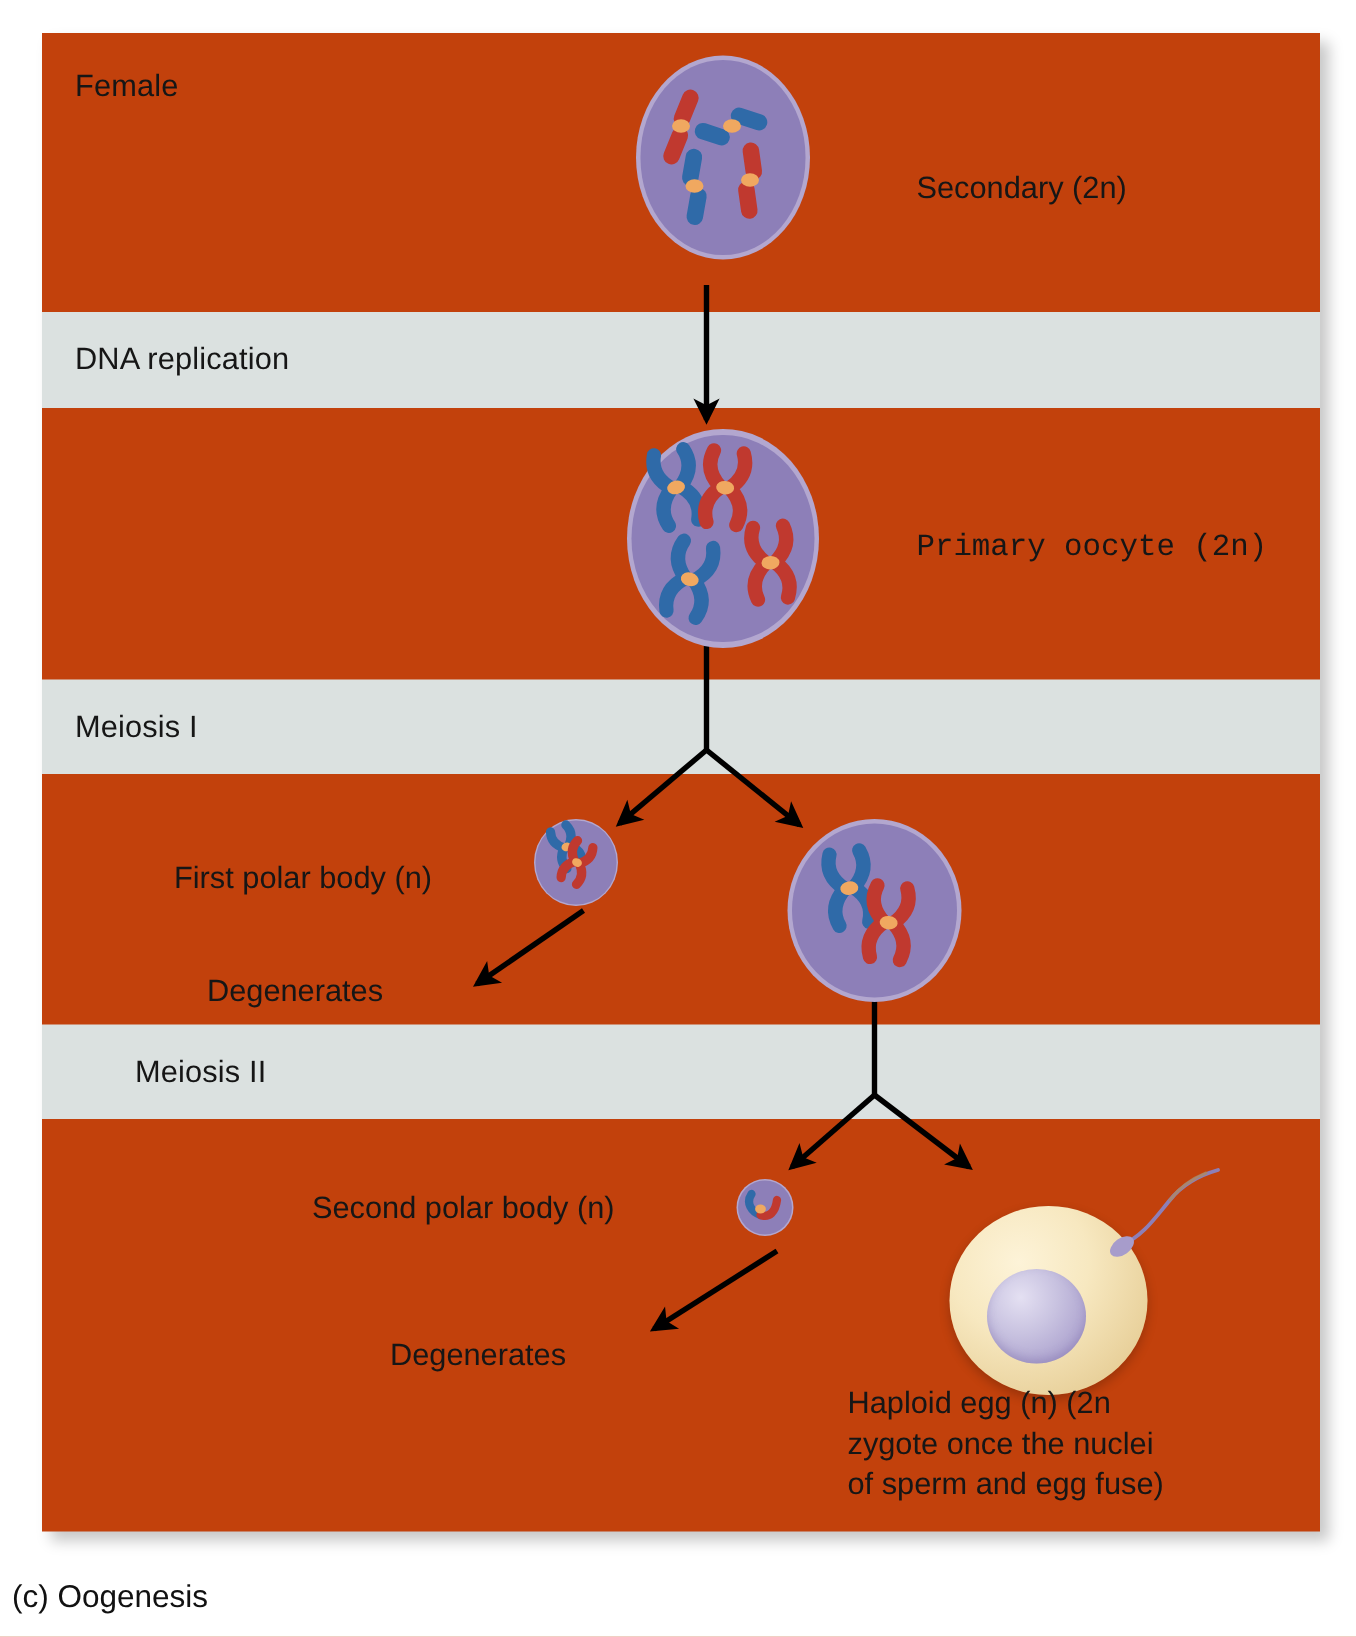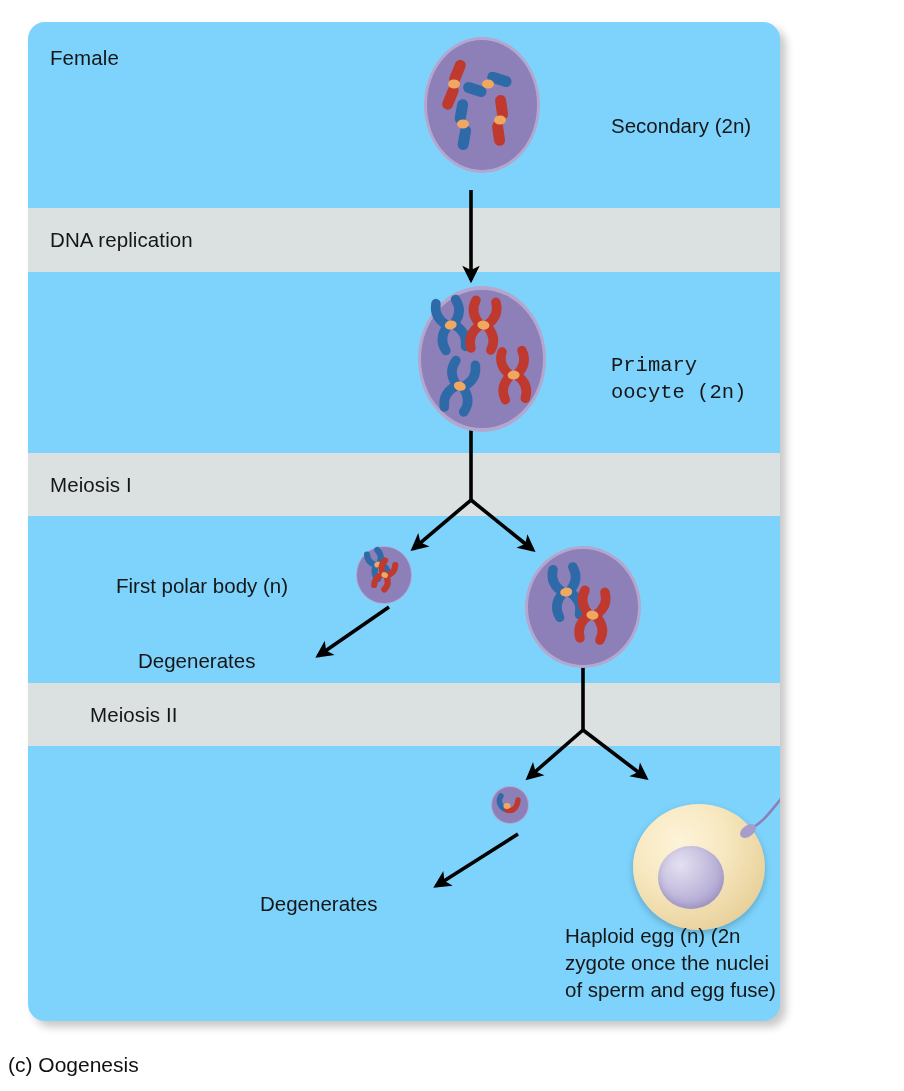--- a/index.html
+++ b/index.html
@@ -14,26 +14,25 @@
     position: relative;
     font-family: "Liberation Sans", sans-serif;
     overflow: hidden;
   }
 
   
   #panel {
     position: absolute;
     left: 28px;
     top: 22px;
-    width: 752px;
+    width: 852px;
     height: 999px;
-    background: #7dd3fc;
+    background: #c2410c;
     box-shadow: 6px 6px 9px rgba(0,0,0,0.22);
     overflow: hidden;
-    border-radius: 17px;
   }
 
   
   .band {
     position: absolute;
     left: 0;
     width: 100%;
     background: #dbe1e0;
   }
   .band-label {
@@ -299,18 +298,19 @@
 
 
   <div class="label r" style="left:537px;top:900px;">Haploid egg (n) (2n
 zygote once the nuclei
 of sperm and egg fuse)</div>
 
   <div class="label l" style="left:88px;top:550px;">First polar body (n)</div>
 
   <div class="label l" style="left:110px;top:625px;">Degenerates</div>
 
+  <div class="label l" style="left:180px;top:770px;">Second polar body (n)</div>
 
   <div class="label l" style="left:232px;top:868px;">Degenerates</div>
 
 </div>
 
 <div id="caption">(c) Oogenesis</div>
 
 </body></html>

